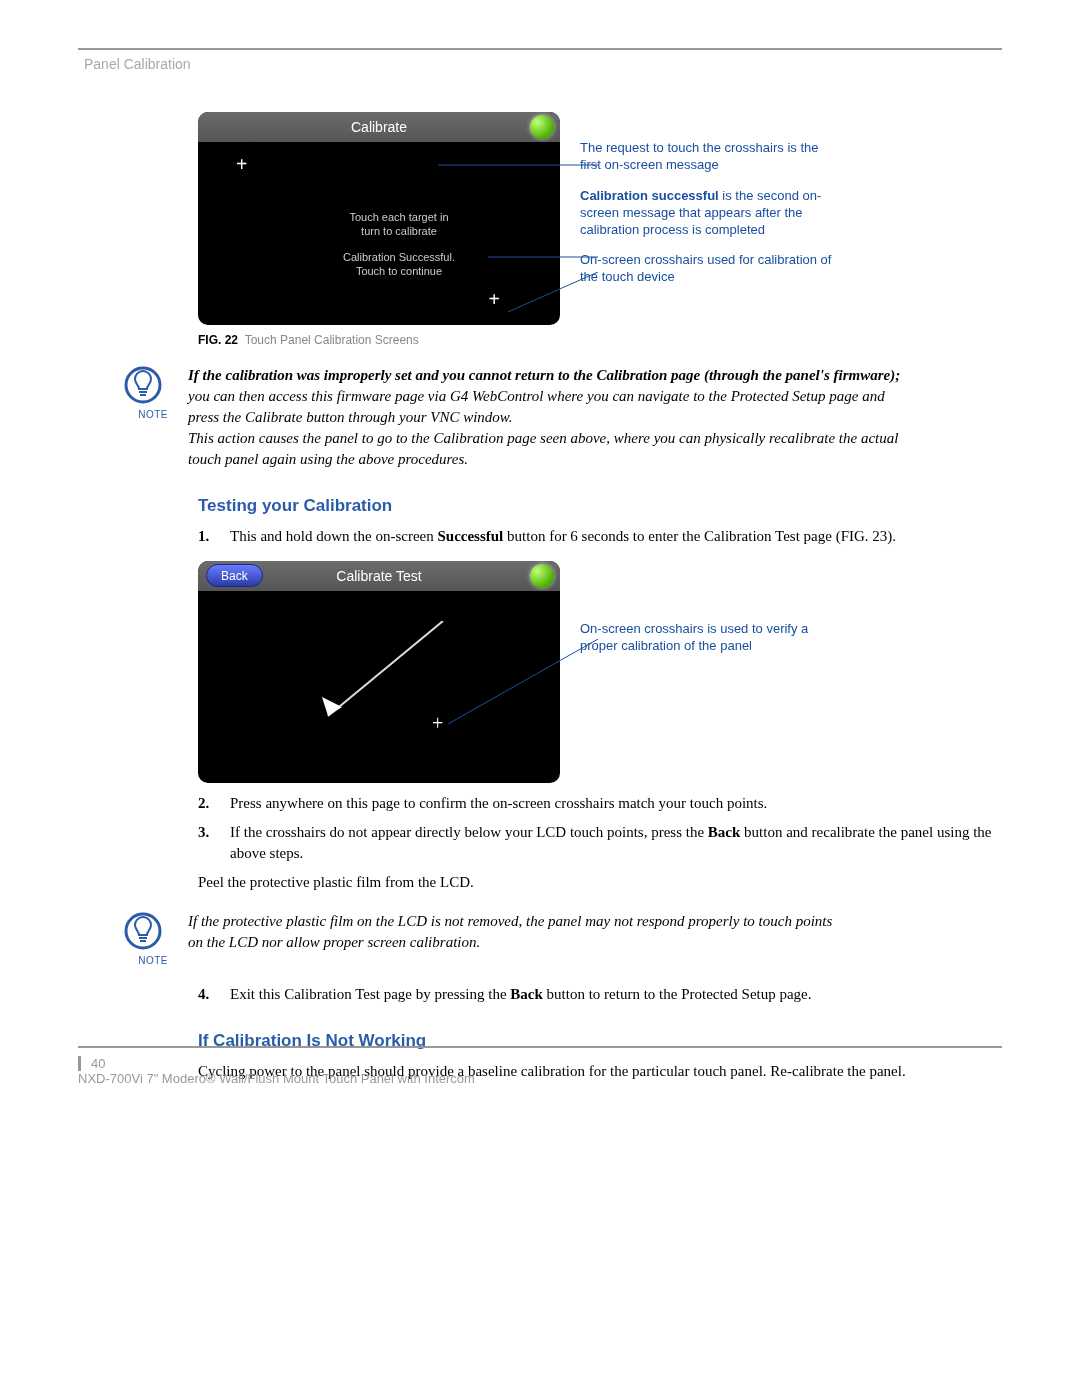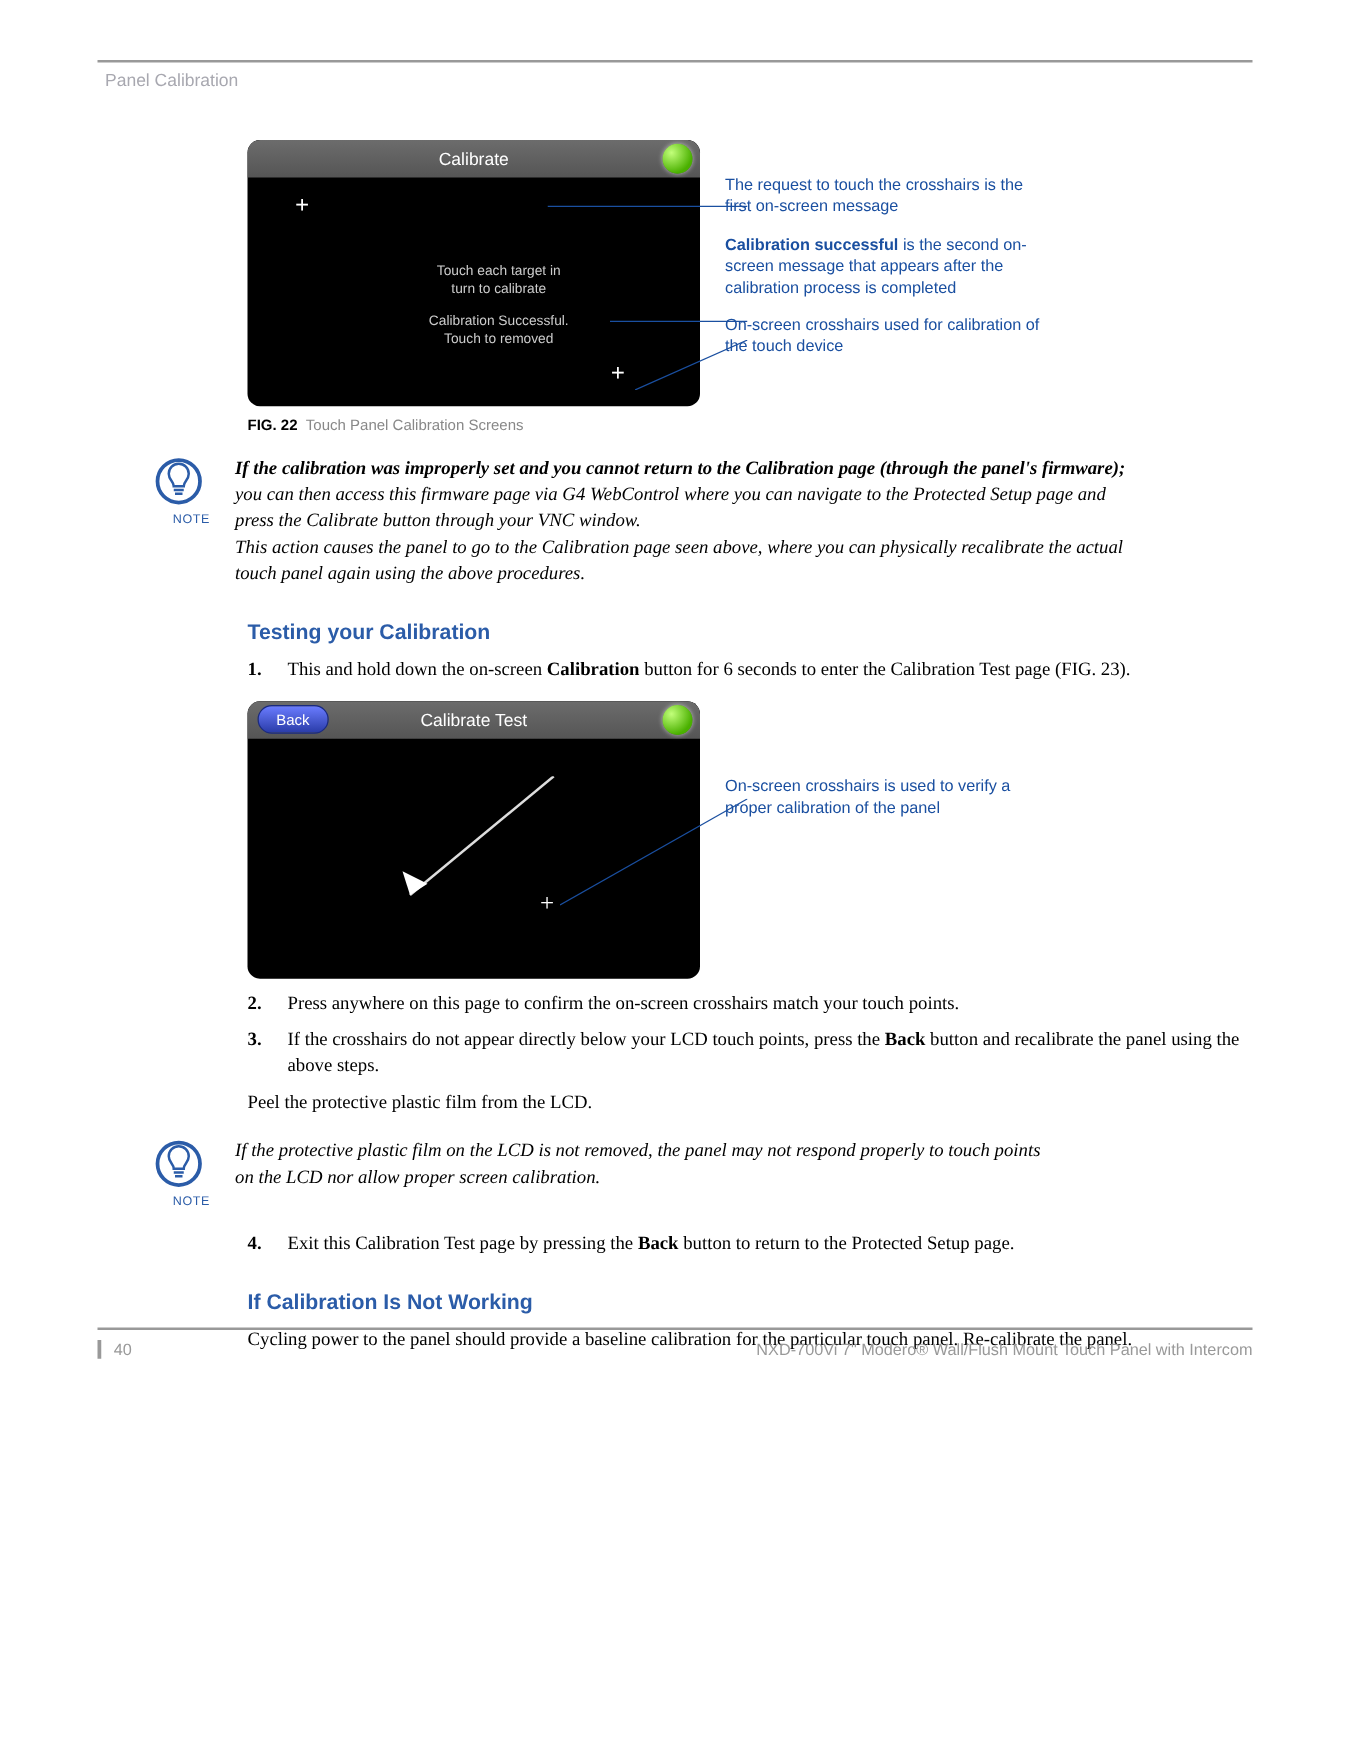--- a/index.html
+++ b/index.html
@@ -191,24 +191,25 @@
     line-height: 1.3;
   }
   .footer {
     position: absolute;
     bottom: 34px;
     left: 78px;
     right: 78px;
     border-top: 2px solid #999;
     padding-top: 8px;
     display: flex;
-    justify-content: space-between;
+    justify-content: flex-end;
     font-family: Arial, sans-serif;
     font-size: 13px;
     color: #999;
+    flex-direction: column;
   }
   .footer .pg {
     border-left: 3px solid #999;
     padding-left: 10px;
   }
   .svg-line { position: absolute; pointer-events: none; }
 </style>
 </head>
 <body>
 
@@ -221,21 +222,21 @@
       <div class="screen screen1">
         <div class="screen-titlebar">
           <span class="title">Calibrate</span>
           <div class="green-orb"></div>
         </div>
         <span class="cross" style="left:38px; top:42px;">+</span>
         <span class="cross" style="right:60px; bottom:16px;">+</span>
         <div class="screen-text" style="top:98px; white-space:pre-line;">Touch each target in
 turn to calibrate</div>
         <div class="screen-text" style="top:138px; white-space:pre-line;">Calibration Successful.
-Touch to removed</div>
+Touch to continue</div>
       </div>
       <div class="annotations">
         <div class="block" style="margin-top:28px;">The request to touch the crosshairs is the first on-screen message</div>
         <div class="block">
           <b>Calibration successful</b><span> is the second on-screen message that appears after the calibration process is completed</span>
         </div>
         <div class="block">On-screen crosshairs used for calibration of the touch device</div>
       </div>
 
       <svg class="svg-line" style="left:240px; top:48px; width:160px; height:10px;">
@@ -265,21 +266,21 @@
       <span class="bold-ital">If the calibration was improperly set and you cannot return to the Calibration page (through the panel's firmware);</span><span> you can then access this firmware page via G4 WebControl where you can navigate to the Protected Setup page and press the Calibrate button through your VNC window.</span><br>
       <span>This action causes the panel to go to the Calibration page seen above, where you can physically recalibrate the actual touch panel again using the above procedures.</span>
     </div>
   </div>
 
   <div class="section-heading">Testing your Calibration</div>
 
   <div class="step-list">
     <div class="step">
       <div class="num">1.</div>
-      <div><span>This and hold down the on-screen </span><b>Calibration</b><span> button for 6 seconds to enter the Calibration Test page (FIG. 23).</span></div>
+      <div><span>This and hold down the on-screen </span><b>Successful</b><span> button for 6 seconds to enter the Calibration Test page (FIG. 23).</span></div>
     </div>
   </div>
 
   <div class="fig-block" style="margin-top:14px;">
     <div class="fig23-wrap">
       <div class="screen screen2">
         <div class="screen-titlebar">
           <div class="back-btn">
               <span>Back</span>
             </div>

